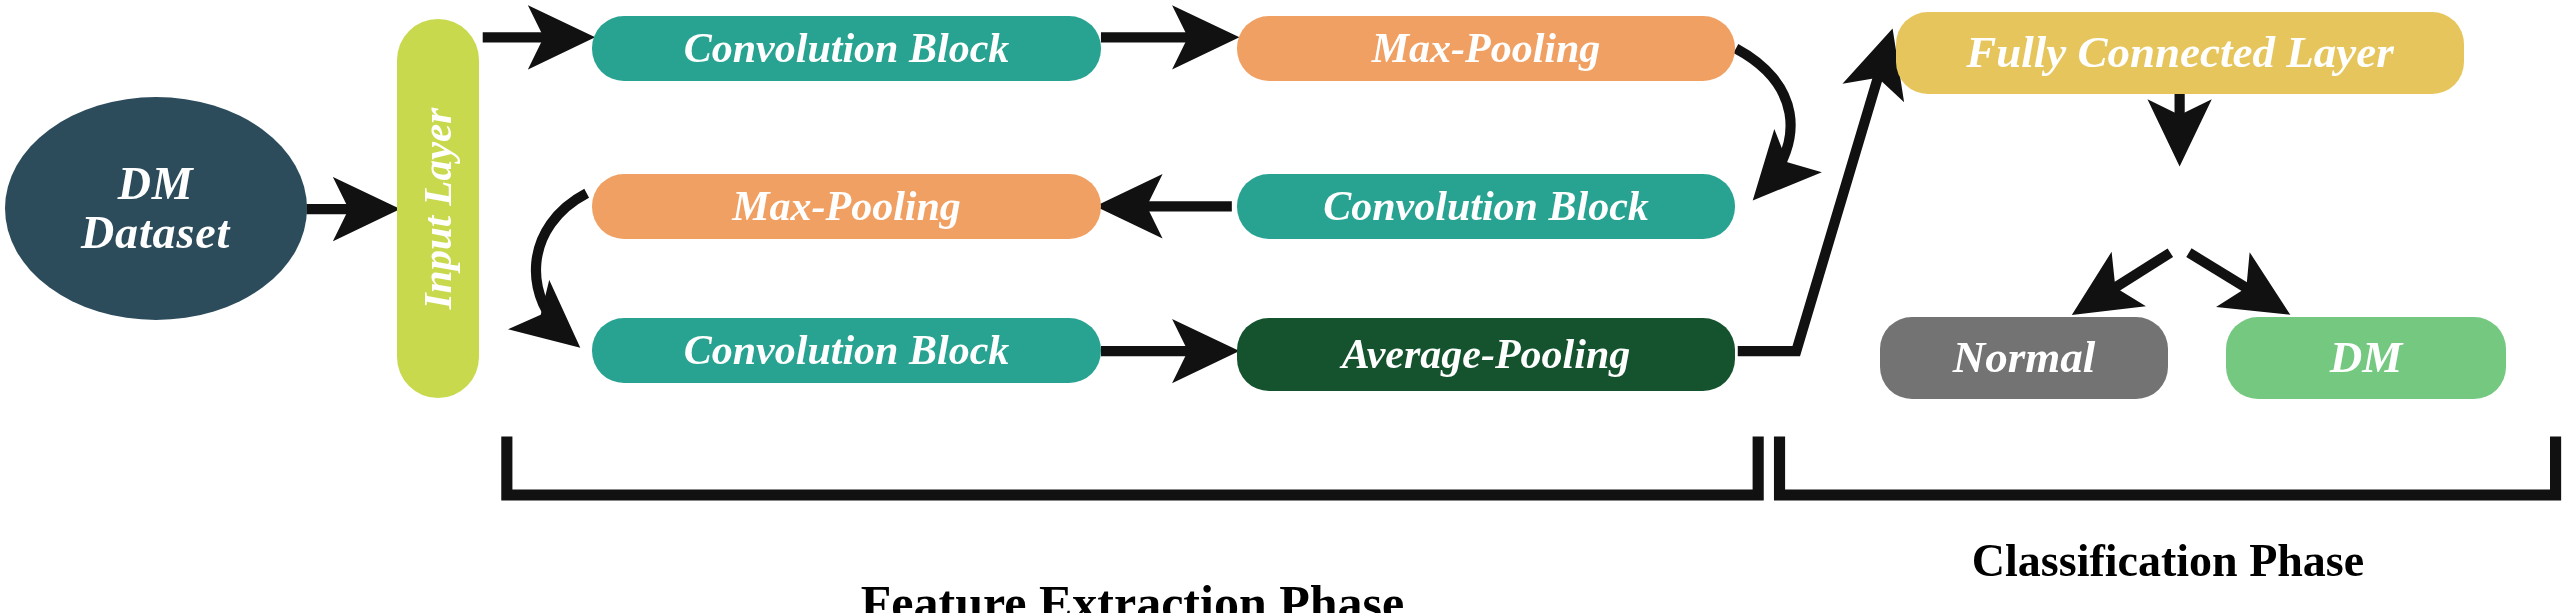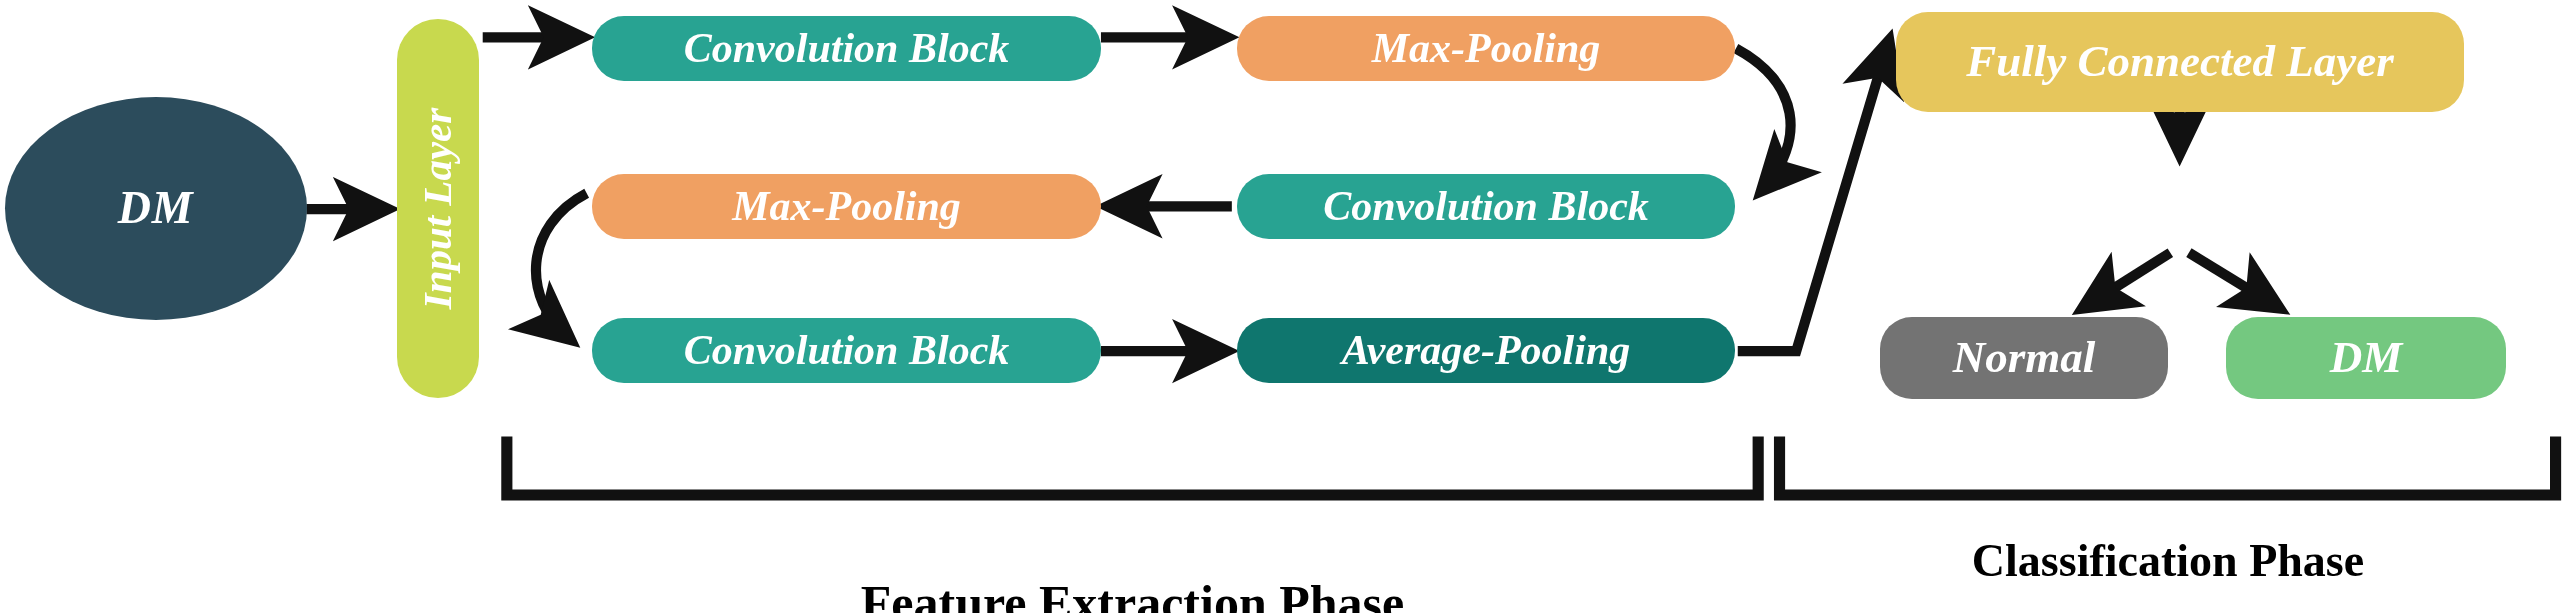--- a/index.html
+++ b/index.html
@@ -103,20 +103,21 @@
     </g>
 
     <g stroke="#111111" stroke-width="12" fill="none" stroke-linecap="butt">
       <path d="M 546 470 L 546 533 L 1894 533 L 1894 470"></path>
       <path d="M 1917 470 L 1917 533 L 2753 533 L 2753 470"></path>
     </g>
   </svg>
 
   <div class="node ellipse" style="left:4.6px; top:97px; width:302px; height:223px; background:#2c4c5c; font-size:46px;">
     <span>DM</span>
+    <span>Dataset</span>
   </div>
 
   <div class="node vertical-pill" style="left:397px; top:18.6px; width:82px; height:379px; background:#c8d94e; font-size:41px;">
     <span>Input Layer</span>
   </div>
 
   <div class="node pill" style="left:592px; top:16px; width:509px; height:65px; background:#28a392; font-size:42px;">
     <span>Convolution Block</span>
   </div>
 
@@ -129,25 +130,25 @@
   </div>
 
   <div class="node pill" style="left:592px; top:174px; width:509px; height:65px; background:#f0a062; font-size:42px;">
     <span>Max-Pooling</span>
   </div>
 
   <div class="node pill" style="left:592px; top:318px; width:509px; height:65px; background:#28a392; font-size:42px;">
     <span>Convolution Block</span>
   </div>
 
-  <div class="node pill" style="left:1237px; top:318px; width:498px; height:65px; background:#0f766e; font-size:42px;">
+  <div class="node pill" style="left:1237px; top:318px; width:498px; height:73px; background:#14532d; font-size:42px;">
     <span>Average-Pooling</span>
   </div>
 
-  <div class="node pill" style="left:1896px; top:12px; width:568px; height:100px; background:#e6c65c; font-size:45px;">
+  <div class="node pill" style="left:1896px; top:12px; width:568px; height:82px; background:#e6c65c; font-size:45px;">
     <span>Fully Connected Layer</span>
   </div>
 
 
   <div class="node pill" style="left:1880px; top:317px; width:288px; height:82px; background:#737373; font-size:45px;">
     <span>Normal</span>
   </div>
 
   <div class="node pill" style="left:2226px; top:317px; width:280px; height:82px; background:#74c880; font-size:45px;">
     <span>DM</span>

